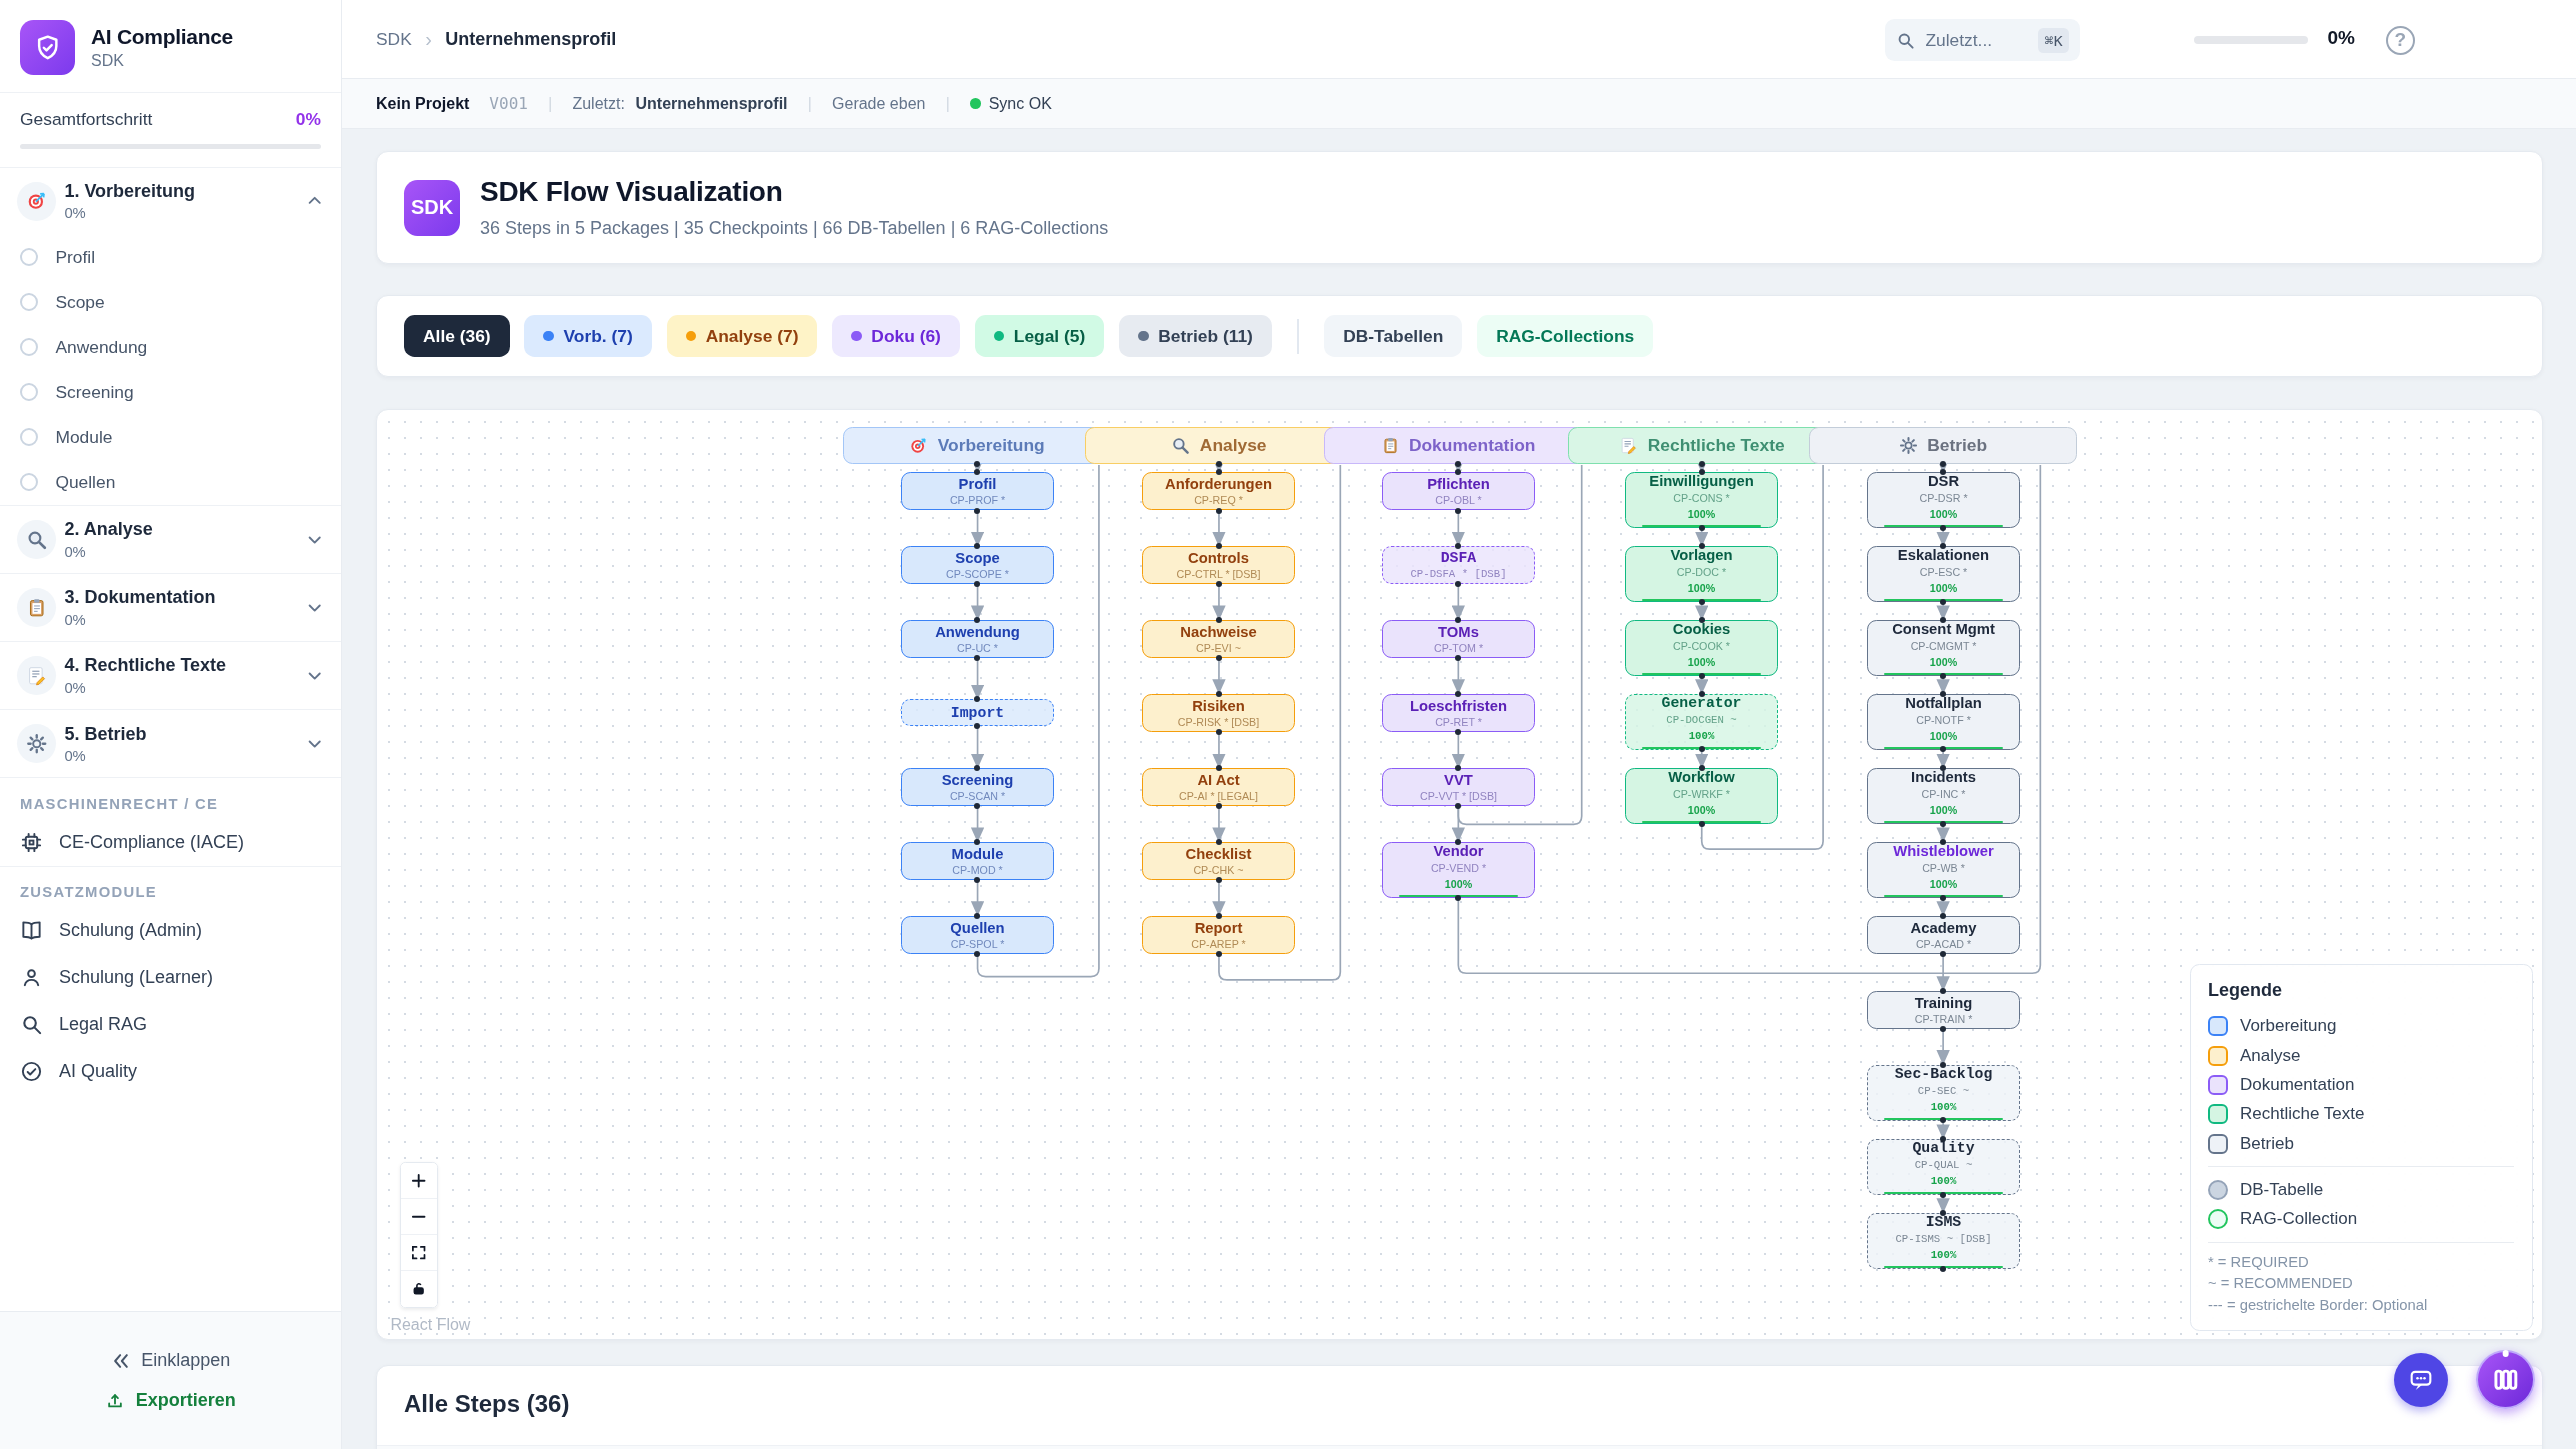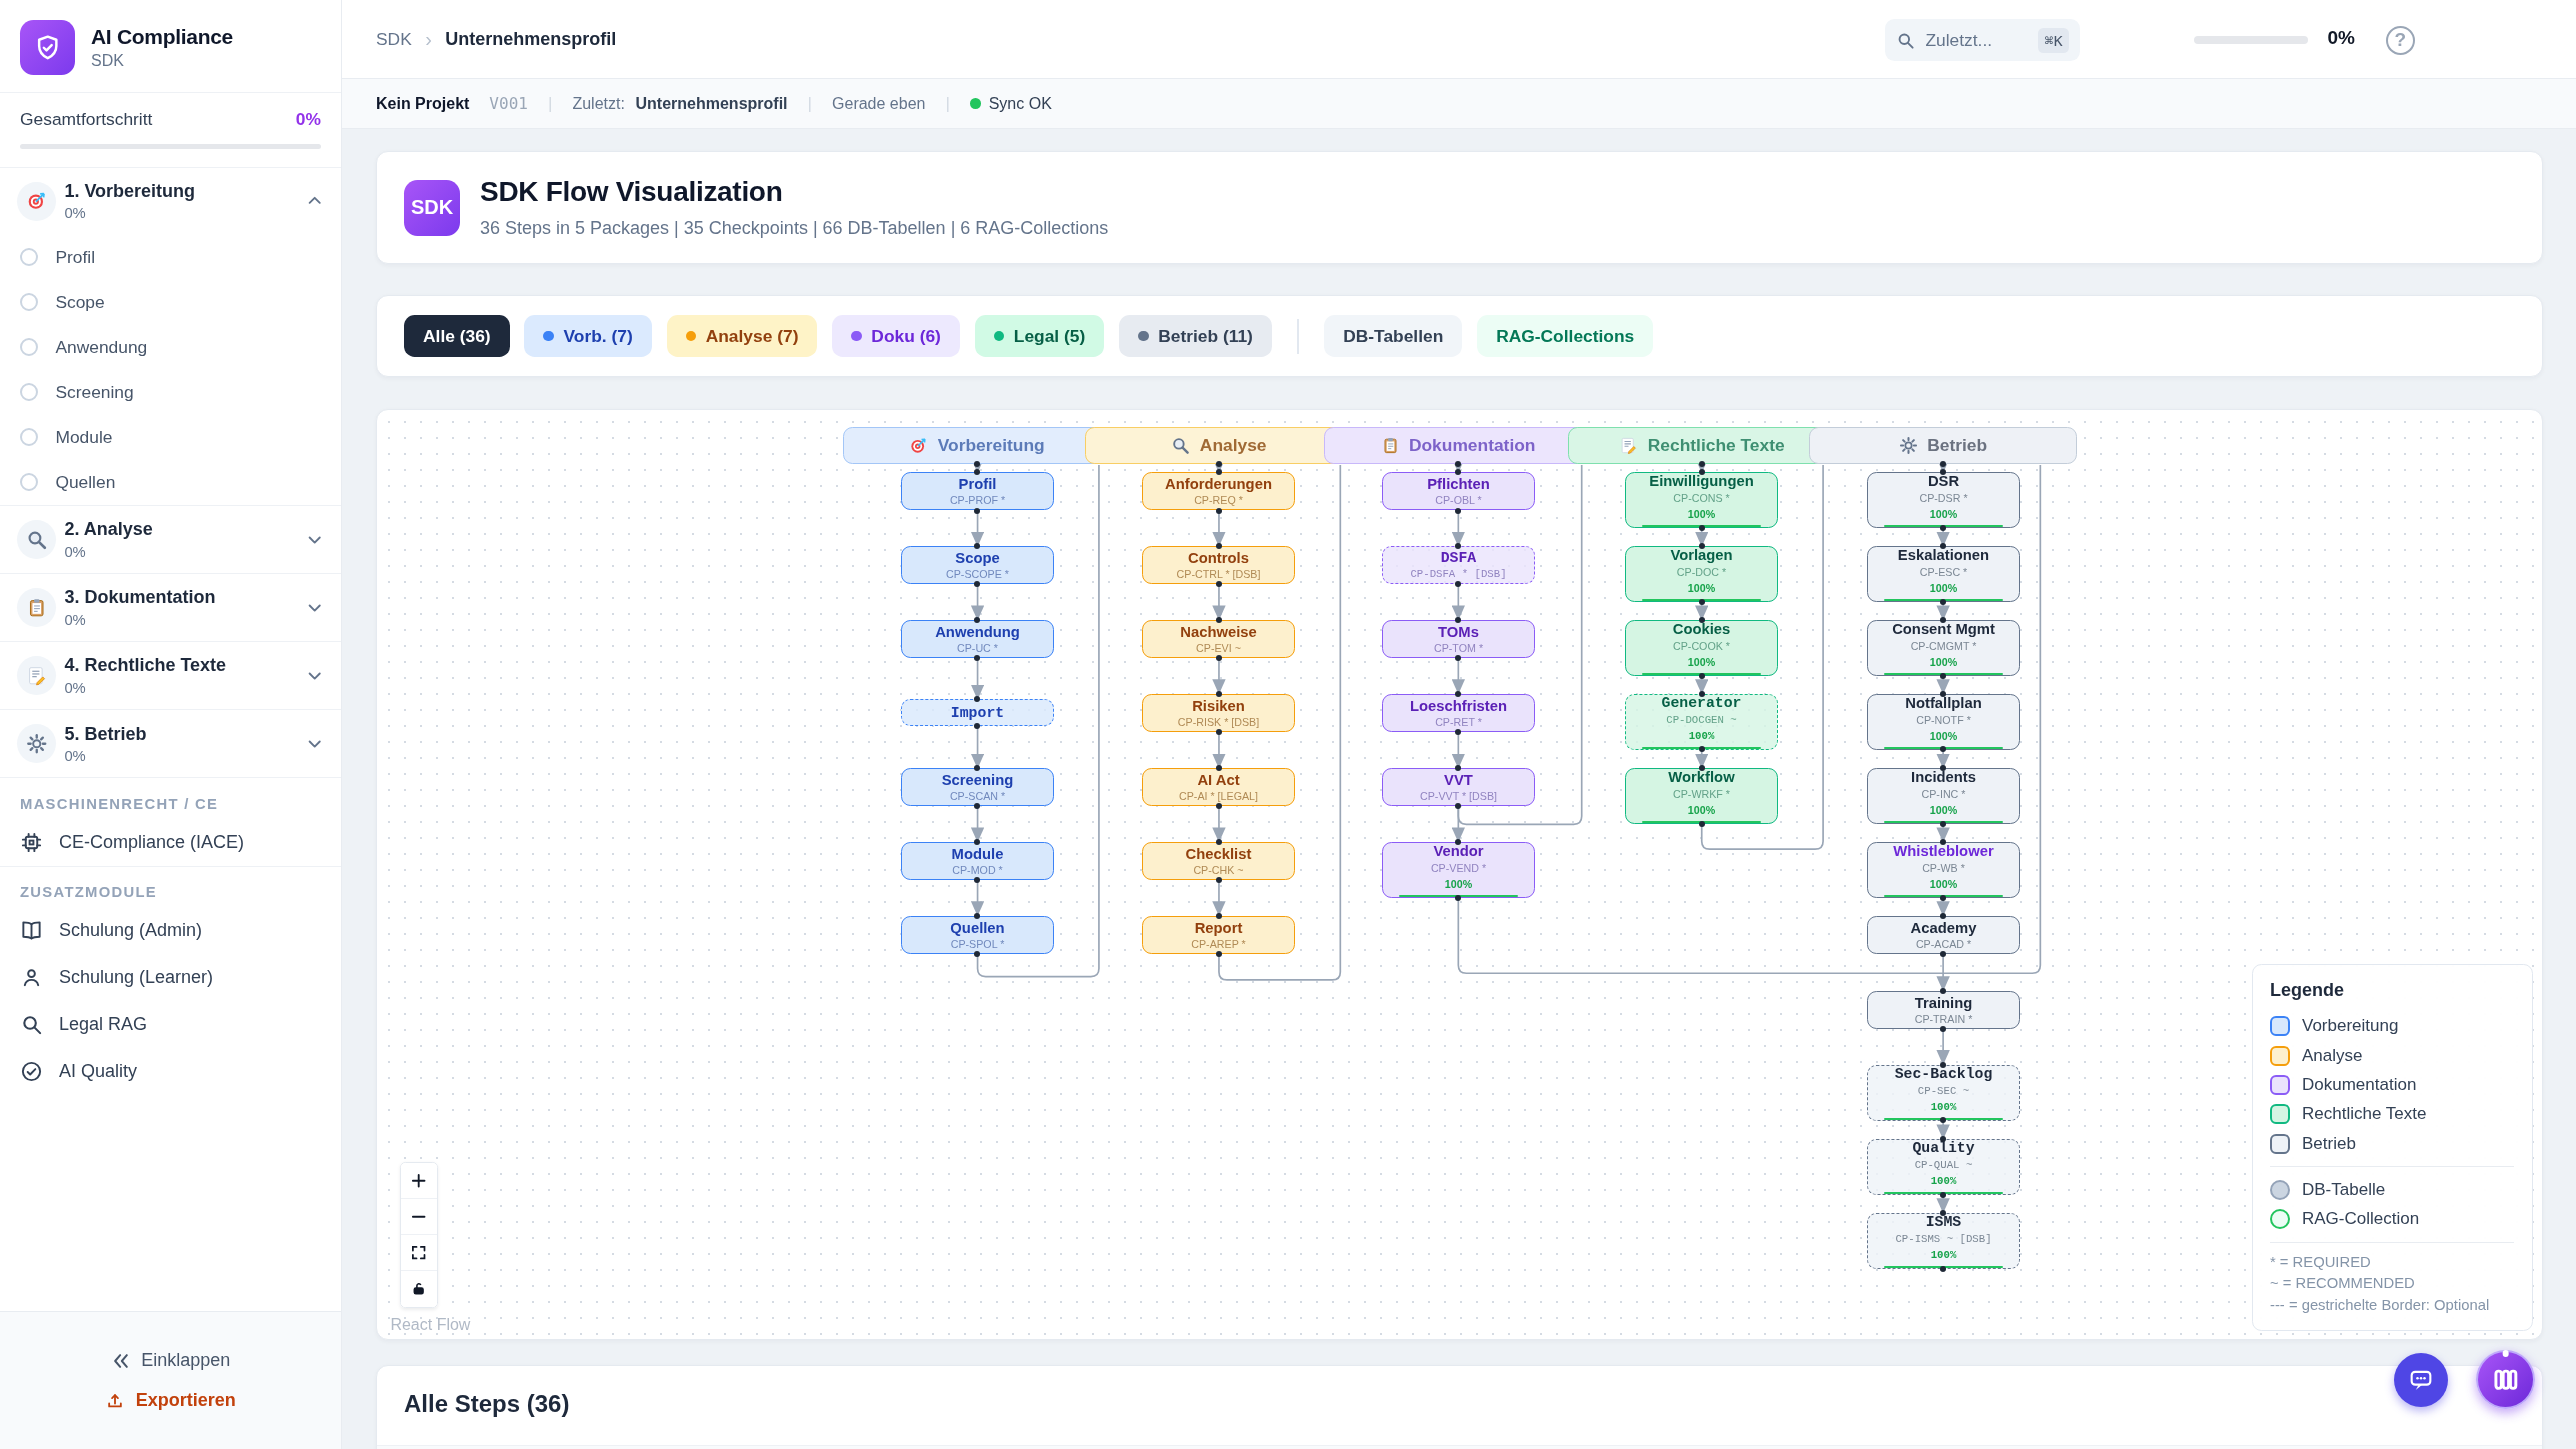--- a/index.html
+++ b/index.html
@@ -39,21 +39,21 @@
   .group-head { font-size:14.8px; font-weight:bold; letter-spacing:1.3px; color:#94a3b8;
                 padding:17.4px 20px 6.7px 20px; }
   .tool-row { display:flex; align-items:center; gap:16px; padding:12px 20px; cursor:pointer;
               color:#334155; font-size:18px; }
   .tool-row svg { width:23px; height:23px; color:#334155; }
   #sb-footer { position:absolute; left:0; right:0; bottom:0; height:138px; background:#f8fafc;
                border-top:1.3px solid #e8ecf1; display:flex; flex-direction:column;
                align-items:center; justify-content:center; gap:19px; }
   .sb-foot-btn { display:flex; align-items:center; gap:10.7px; font-size:18px; color:#475569; cursor:pointer; }
   .sb-foot-btn svg { width:20px; height:20px; }
-  .sb-foot-btn.export { color:#c2410c; font-weight:bold; }
+  .sb-foot-btn.export { color:#15803d; font-weight:bold; }
 
   
   #topbar { position:absolute; left:342px; top:0; right:0; height:79px; background:#fff;
             border-bottom:1.3px solid #e8ecf1; z-index:20; }
   .crumbs { position:absolute; left:34px; top:0; height:79px; display:flex; align-items:center; gap:13.4px; }
   .crumb-root { font-size:17.4px; color:#64748b; cursor:pointer; }
   .crumb-sep { font-size:20px; color:#b6c0cd; }
   .crumb-cur { font-size:18px; font-weight:bold; color:#1e293b; }
   #search-pill { position:absolute; right:496px; top:19px; width:195px; height:42px;
                  background:#f1f5f9; border-radius:9.4px; display:flex; align-items:center;
@@ -112,21 +112,21 @@
           display:flex; flex-direction:column; align-items:center; justify-content:center;
           gap:2.7px; cursor:pointer; }
   .node.dashed { border-style:dashed;font-family:Liberation Mono, monospace; }
   .node-title { font-size:14.8px; font-weight:bold; }
   .node-code { font-size:10.7px; }
   .node-pct { font-size:10.7px; font-weight:bold; color:#16a34a; margin-top:1.3px; }
   .node-bar { height:4.7px; border-radius:2.7px; background:#22c55e; width:119px; margin-top:2.7px; }
   .handle { position:absolute; width:6px; height:6px; border-radius:50%; background:#1f2937; z-index:4; }
 
   
-  #legend { position:absolute; right:9.4px; bottom:8px; width:281px; background:rgba(255,255,255,.97);
+  #legend { position:absolute; right:9.4px; bottom:8px; width:343px; background:rgba(255,255,255,.97);
             border:1.3px solid #e2e8f0; border-radius:9.4px; padding:14.8px 17.4px; z-index:6; }
   .lg-title { font-size:18px; font-weight:bold; color:#1e293b; margin-bottom:10.7px; }
   .lg-row { display:flex; align-items:center; gap:12px; padding:4.7px 0; }
   .lg-sq { width:20px; height:20px; border-radius:6px; border:2px solid; }
   .lg-ci { width:20px; height:20px; border-radius:50%; border:2px solid; }
   .lg-label { font-size:17px; color:#334155; }
   .lg-div { border-top:1.3px solid #e8ecf1; margin:8px 0; }
   .lg-note { font-size:14.8px; color:#8494a8; padding:2.7px 0; }
 
   

